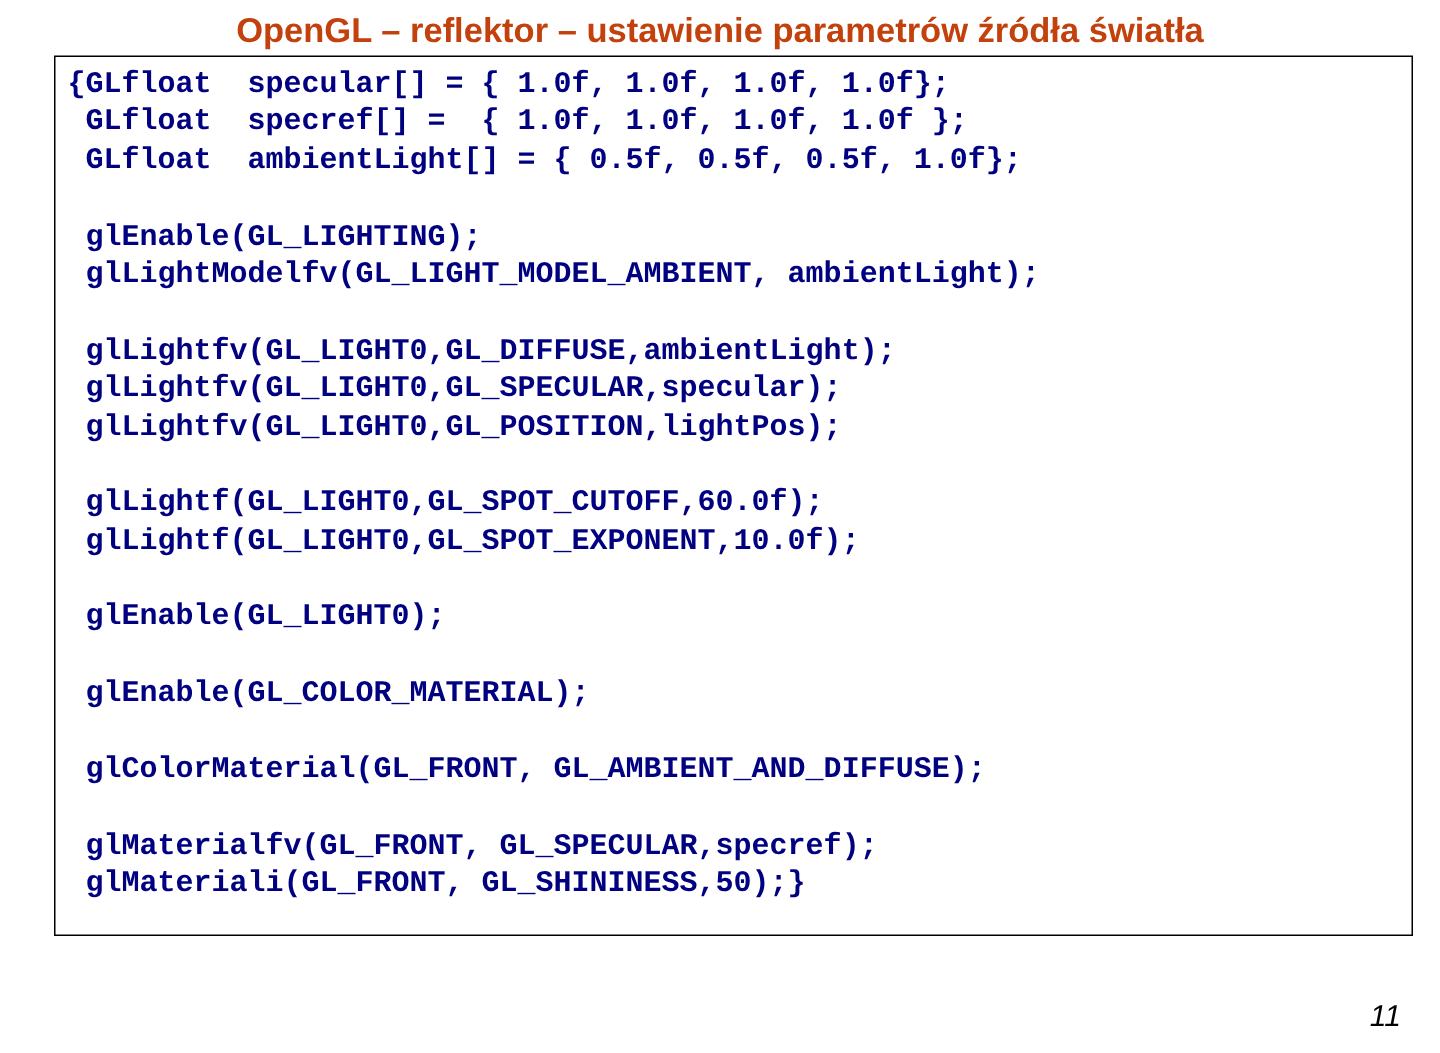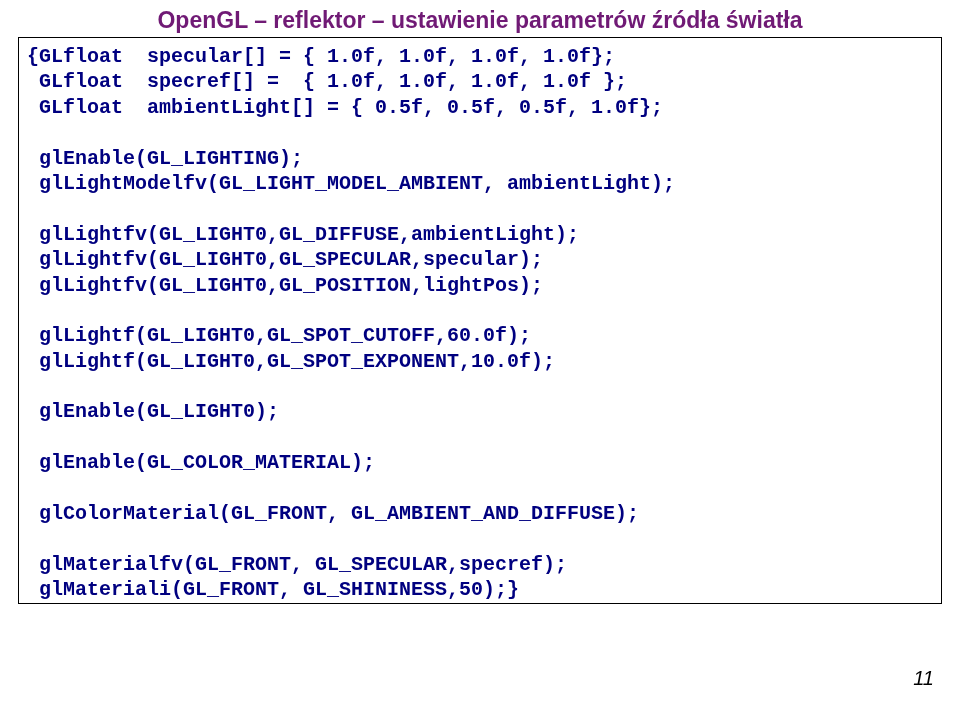--- a/index.html
+++ b/index.html
@@ -7,28 +7,28 @@
     background: #ffffff;
     width: 960px;
     height: 702px;
     font-family: Arial, Helvetica, sans-serif;
     position: relative;
   }
   .page-title {
     text-align: center;
     font-size: 23px;
     font-weight: bold;
-    color: #701a75;
+    color: #c2410c;
     padding-top: 7px;
     padding-bottom: 3px;
   }
   .code-box {
     border: 1.5px solid #000000;
-    margin: 0 18px 0 18px;
-    padding: 6px 8px 0 8px;
+    margin: 0 18px 0 36px;
+    padding: 6px 8px 20px 8px;
     font-family: "Courier New", Courier, monospace;
     font-size: 20px;
     font-weight: bold;
     color: #000080;
     line-height: 1.27;
     white-space: pre;
   }
   .page-number {
     position: absolute;
     bottom: 12px;

